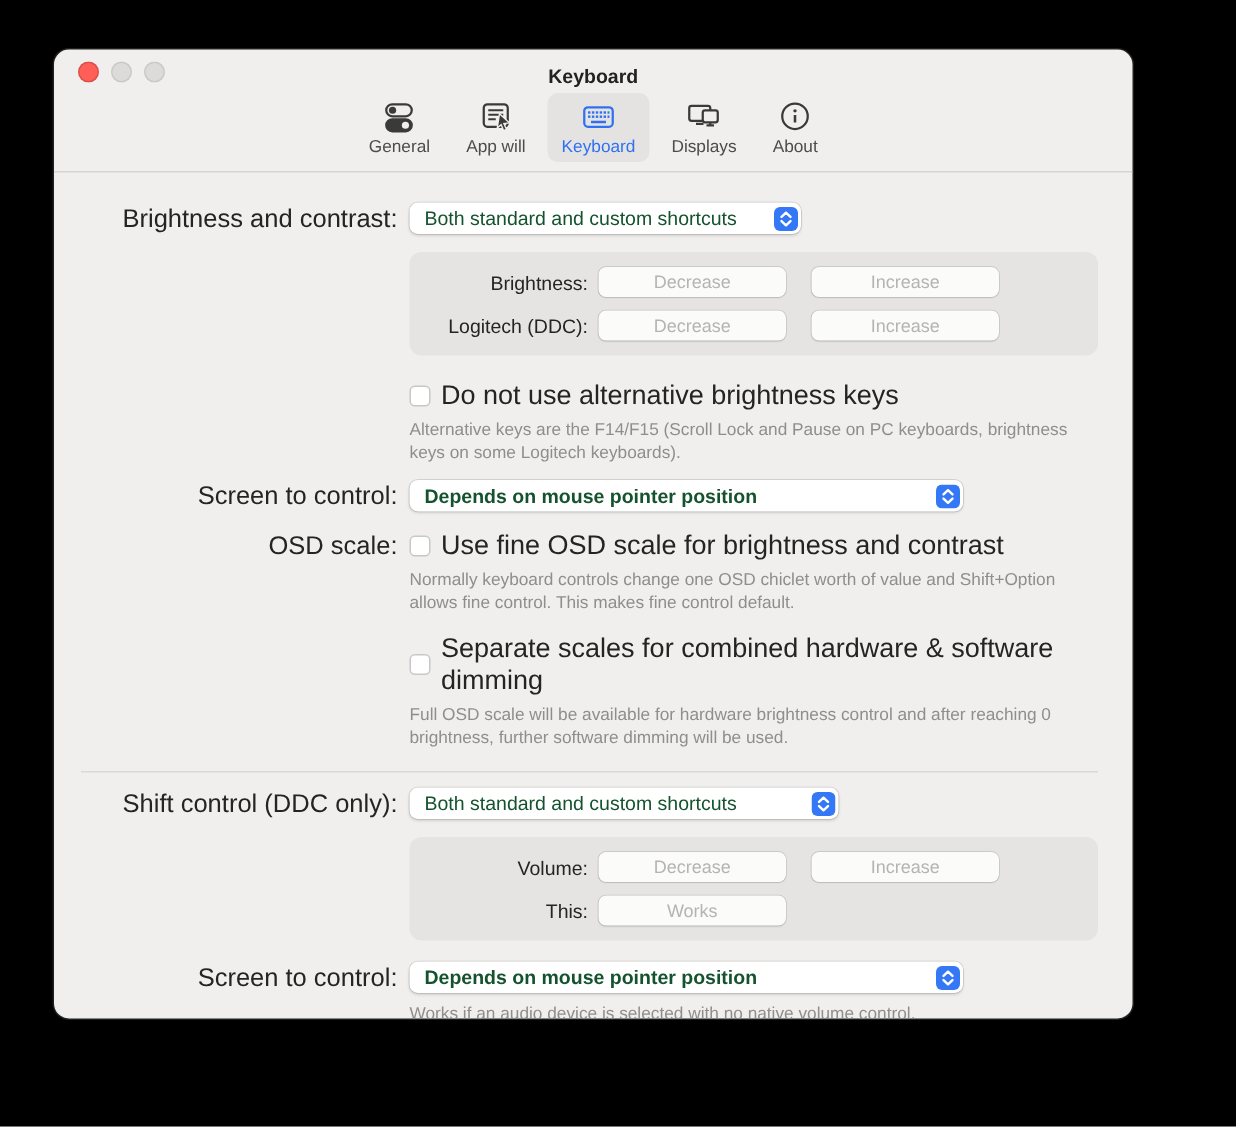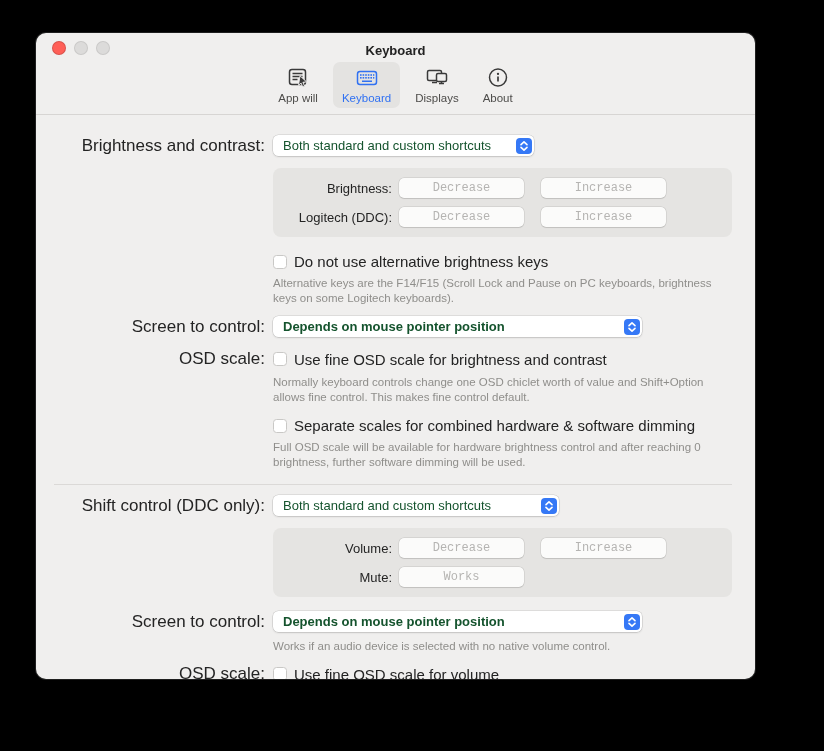--- a/index.html
+++ b/index.html
@@ -45,23 +45,23 @@
     margin-left:237px;width:459px;background:#e5e4e2;border-radius:8px;
     padding:10px 0;box-sizing:border-box;
   }
   .gb-row{display:flex;align-items:center;}
   .gb-row + .gb-row{margin-top:9px;}
   .gb-label{width:119px;padding-right:7px;flex-shrink:0;text-align:right;
     font-size:13px;color:#242424;}
   .btn{
     width:125px;height:20px;border:none;border-radius:5px;background:#fbfbfa;
     box-shadow:0 0 0 0.5px rgba(0,0,0,0.12), 0 0.5px 1px rgba(0,0,0,0.1);
-    font-size:12px;color:#b5b4b2;font-family:Liberation Mono, monospace;margin-right:17px;
-  }
-  .cb-row{display:flex;align-items:center;font-size:15px;color:#242424;}
+    font-size:12px;color:#b5b4b2;font-family:Liberation Sans, sans-serif;margin-right:17px;
+  }
+  .cb-row{display:flex;align-items:center;font-size:18px;color:#242424;}
   .cb-indent{margin-left:237px;}
   .checkbox{
     width:14px;height:14px;background:#fff;border:1px solid #c9c8c6;border-radius:3.5px;
     box-sizing:border-box;margin-right:7px;flex-shrink:0;
   }
   .help{
     margin-left:237px;width:462px;font-size:11.5px;line-height:15px;color:#8f8e8b;
   }
   .divider{height:1px;background:#dbd9d7;margin:0 23px 0 18px;}
   
@@ -77,20 +77,31 @@
     <div class="traffic">
       <div class="tl tl-close"></div>
       <div class="tl tl-dis"></div>
       <div class="tl tl-dis"></div>
     </div>
     <div class="win-title">Keyboard</div>
   </div>
 
   <div class="toolbar">
 
+    <div class="tab">
+      <span>
+        <svg width="26" height="26" viewBox="0 0 26 26">
+          <rect x="4.5" y="4.5" width="17" height="8" rx="4" fill="none" stroke="#3a3a3a" stroke-width="1.5"></rect>
+          <circle cx="8.7" cy="8.5" r="2.4" fill="#3a3a3a"></circle>
+          <rect x="4.5" y="14.5" width="17" height="8" rx="4" fill="#3a3a3a" stroke="#3a3a3a" stroke-width="1.5"></rect>
+          <circle cx="17.3" cy="18.5" r="2.4" fill="#f0efee"></circle>
+        </svg>
+      </span>
+      <span class="tab-label">General</span>
+    </div>
 
     <div class="tab">
       <span>
         <svg width="26" height="26" viewBox="0 0 26 26">
           <rect x="4.5" y="4.5" width="16" height="15" rx="2.5" fill="none" stroke="#3a3a3a" stroke-width="1.5"></rect>
           <line x1="7.5" y1="8.5" x2="17.5" y2="8.5" stroke="#3a3a3a" stroke-width="1.4"></line>
           <line x1="7.5" y1="11.5" x2="17.5" y2="11.5" stroke="#3a3a3a" stroke-width="1.4"></line>
           <line x1="7.5" y1="14.5" x2="12.5" y2="14.5" stroke="#3a3a3a" stroke-width="1.4"></line>
           <path d="M15 10.8 L21.6 16.9 L17.9 17.3 L19.6 21.2 L17.7 22 L16.1 18.1 L13.5 20.4 Z" fill="#3a3a3a" stroke="#f0efee" stroke-width="0.9"></path>
         </svg>
@@ -221,21 +232,21 @@
       </div>
     </div>
 
     <div class="groupbox mt12">
       <div class="gb-row">
         <div class="gb-label">Volume:</div>
         <button class="btn">Decrease</button>
         <button class="btn">Increase</button>
       </div>
       <div class="gb-row">
-        <div class="gb-label">Mute:</div>
+        <div class="gb-label">This:</div>
         <button class="btn">Works</button>
       </div>
     </div>
 
     <div class="row mt14">
       <div class="row-label">Screen to control:</div>
       <div class="popup w-screen">
         <span>Depends on mouse pointer position</span>
         <svg class="chev" width="16" height="16" viewBox="0 0 16 16">
           <rect width="16" height="16" rx="4" fill="#3578f6"></rect>

